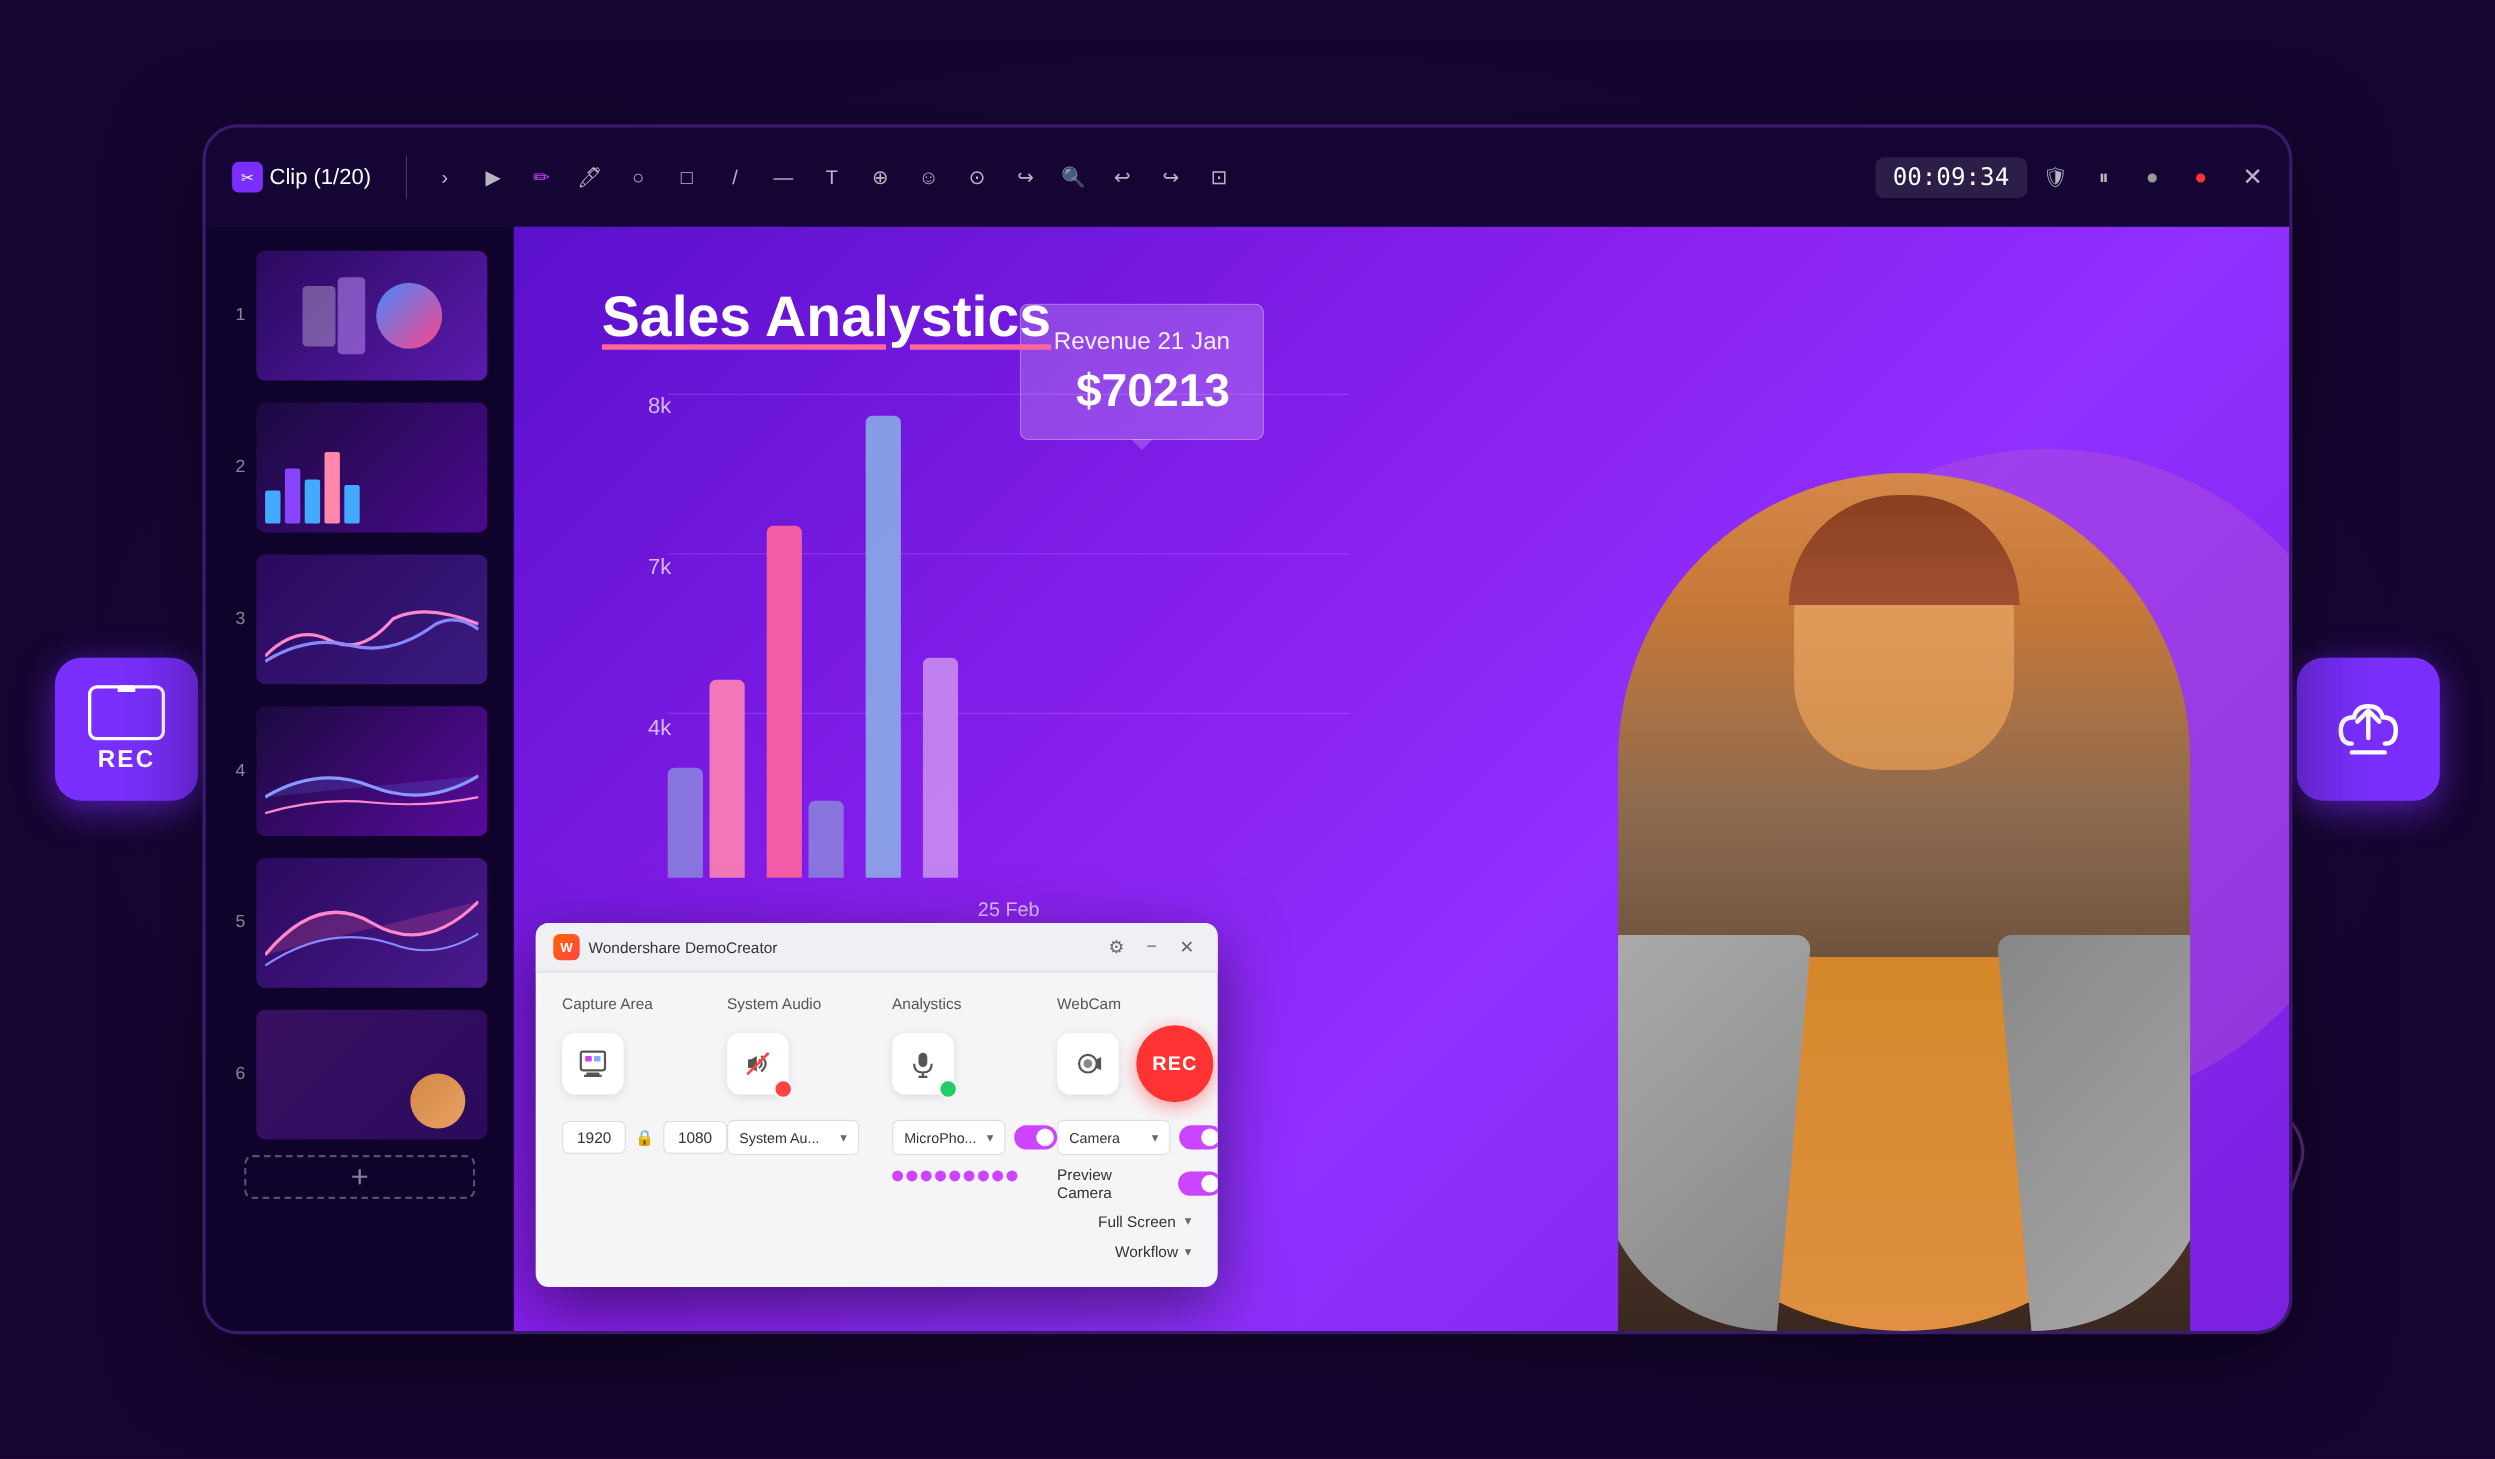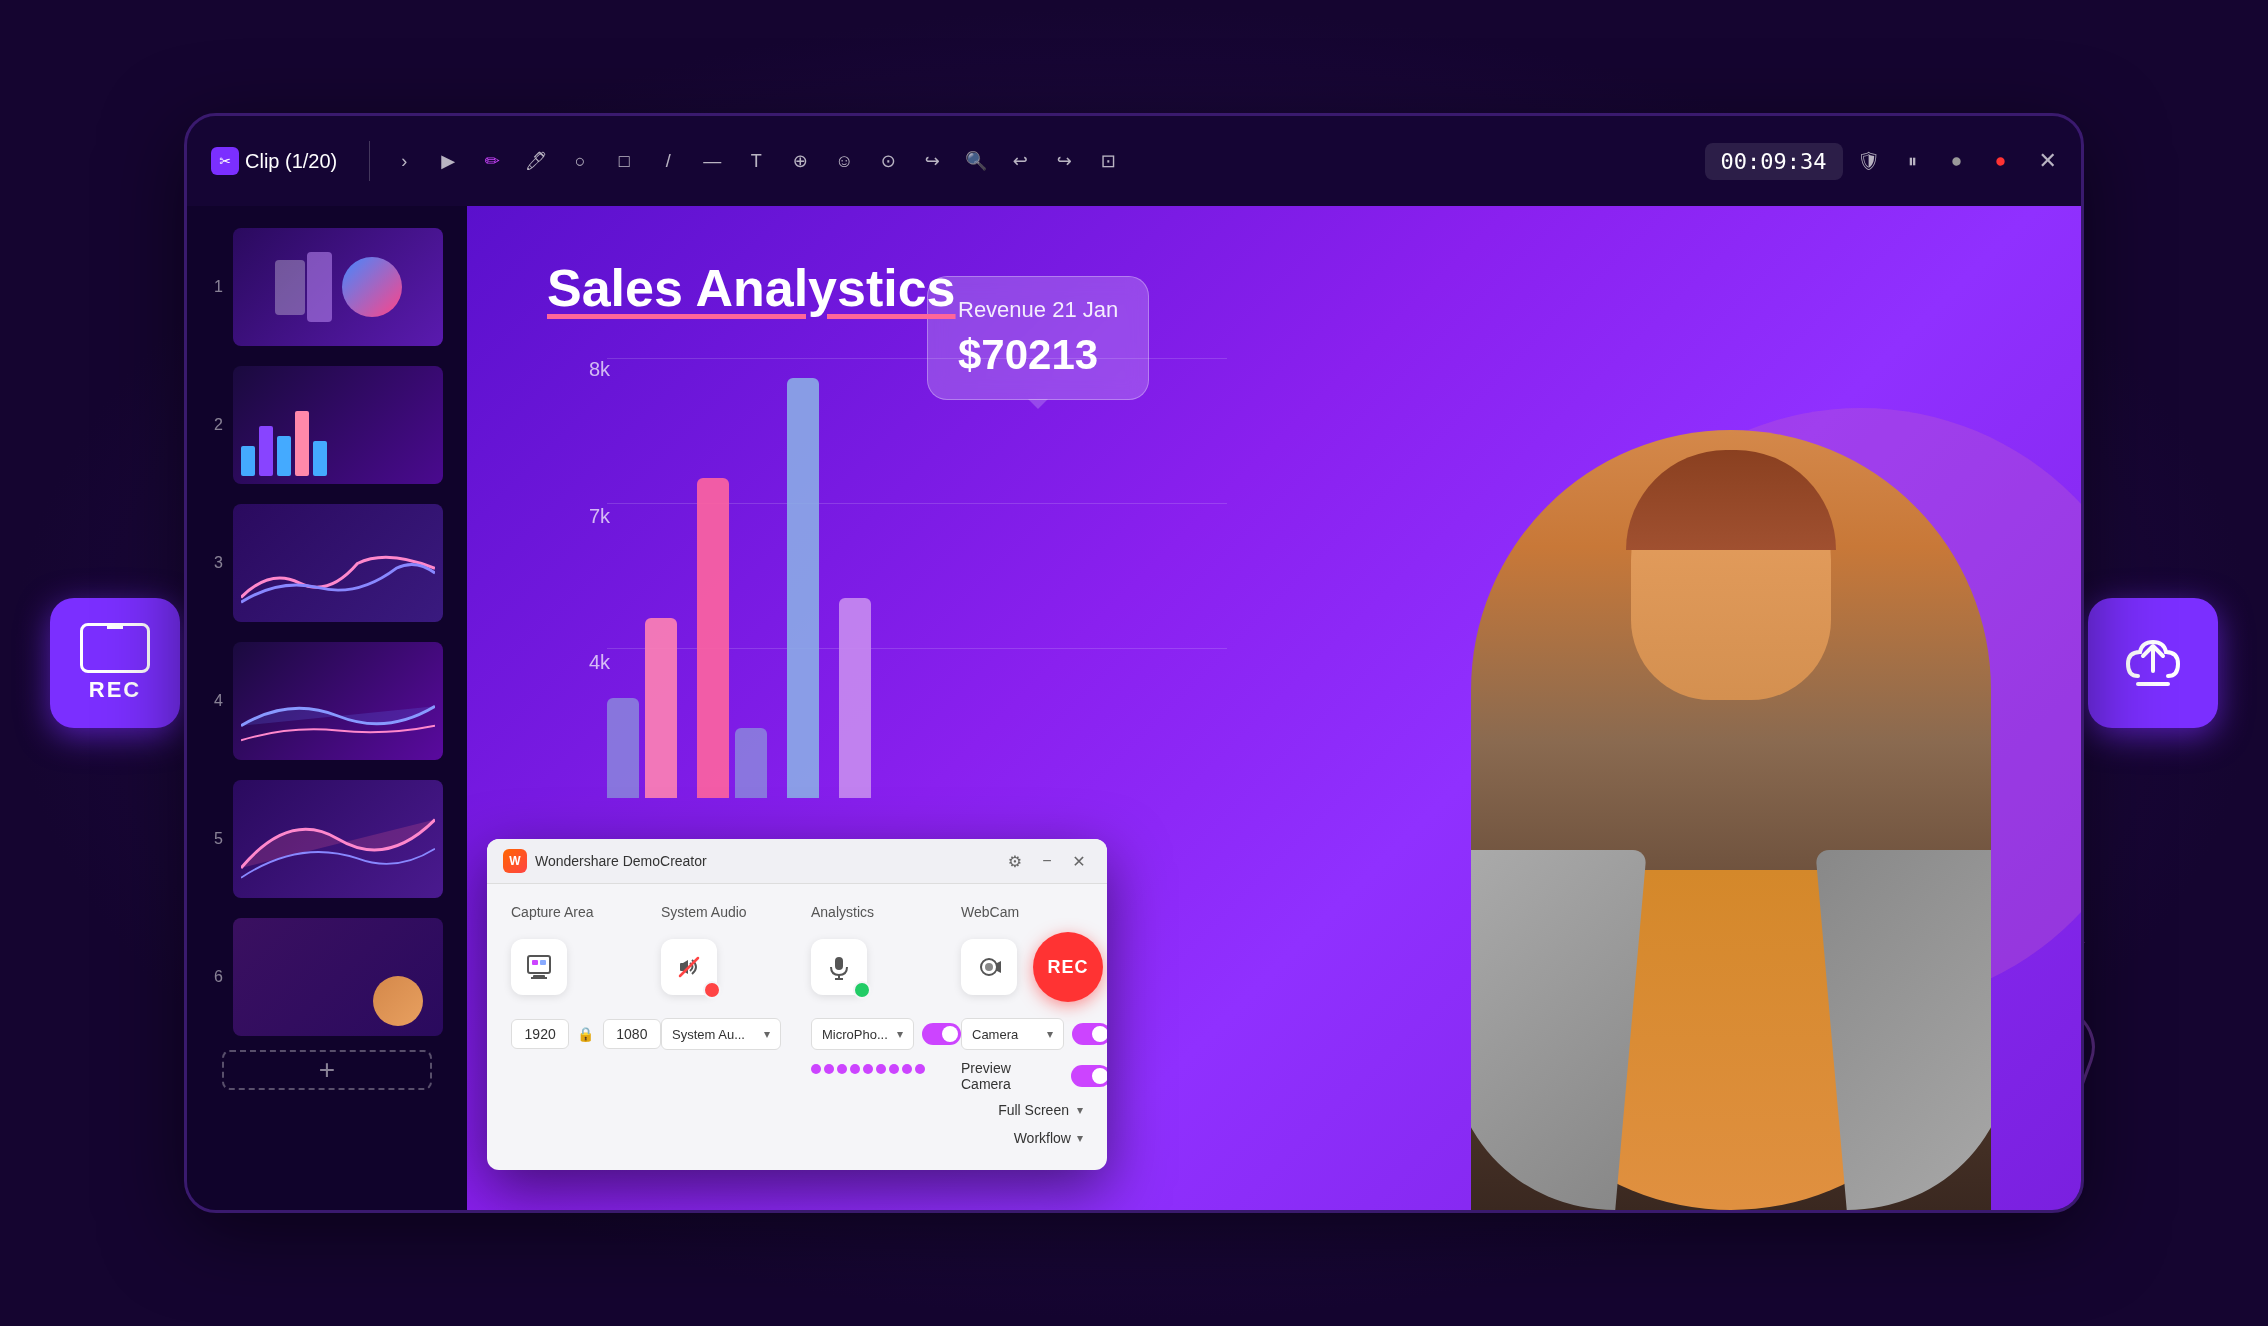--- a/index.html
+++ b/index.html
@@ -349,23 +349,23 @@
       font-size: 18px;
     }
 
     
     .revenue-callout {
       position: absolute;
       top: 60px;
       left: 420px;
       background: rgba(255,255,255,0.2);
       backdrop-filter: blur(10px);
-      border-radius: 20px;
+      border-radius: 8px;
       padding: 20px 30px;
-      text-align: left;
+      text-align: right;
       border: 1px solid rgba(255,255,255,0.3);
     }
     .revenue-callout::after {
       content: '';
       position: absolute;
       bottom: -20px;
       left: 50%;
       transform: translateX(-50%);
       border: 10px solid transparent;
       border-top-color: rgba(255,255,255,0.2);
@@ -816,20 +816,23 @@
               <div class="bar" style="height:70px;width:32px;background:rgba(140,140,220,0.8);"></div>
             </div>
             <div class="bar-group">
               <div class="bar" style="height:420px;width:32px;background:rgba(140,180,230,0.85);"></div>
             </div>
             <div class="bar-group">
               <div class="bar" style="height:200px;width:32px;background:rgba(200,140,240,0.9);"></div>
             </div>
           </div>
 
+          <div class="x-labels">
+            <span>25 Feb</span>
+          </div>
         </div>
       </div>
 
       <div class="person-area">
         <div style="width:520px;height:780px;background:linear-gradient(180deg, #d4884a 0%, #c87838 15%, #8a6a50 40%, #5a4030 70%, #3a2820 100%);border-radius:260px 260px 0 0;position:relative;overflow:hidden;">
 
           <div style="position:absolute;bottom:0;left:0;right:0;height:340px;background:linear-gradient(180deg,#d4882a,#e09040);border-radius:0 0 260px 260px;"></div>
 
           <div style="position:absolute;bottom:0;left:-20px;width:180px;height:360px;background:linear-gradient(135deg,#aaaaaa,#888888);border-radius:0 20px 0 260px;transform:skew(-5deg);"></div>
           <div style="position:absolute;bottom:0;right:-20px;width:180px;height:360px;background:linear-gradient(135deg,#888888,#aaaaaa);border-radius:20px 0 260px 0;transform:skew(5deg);"></div>

